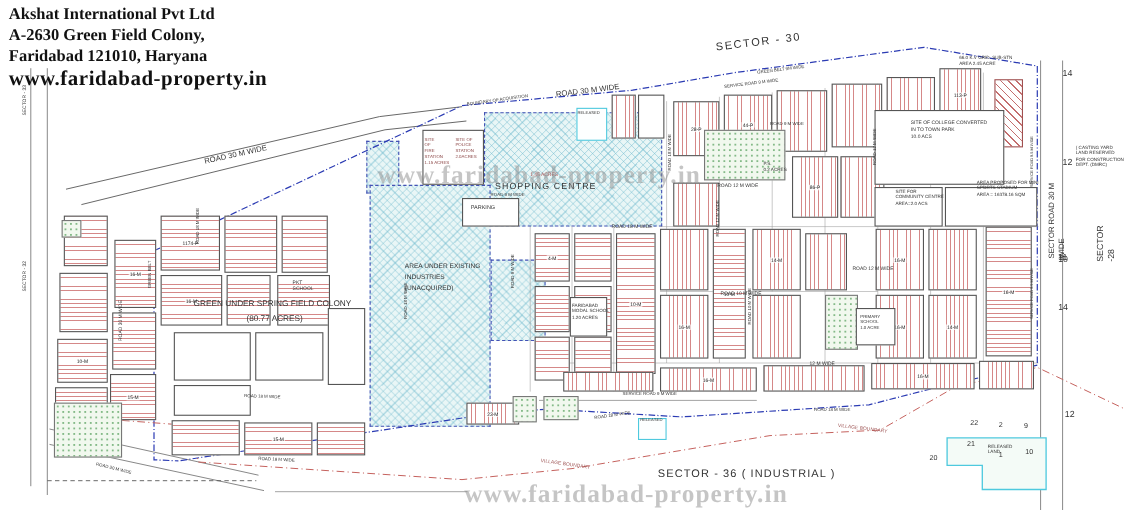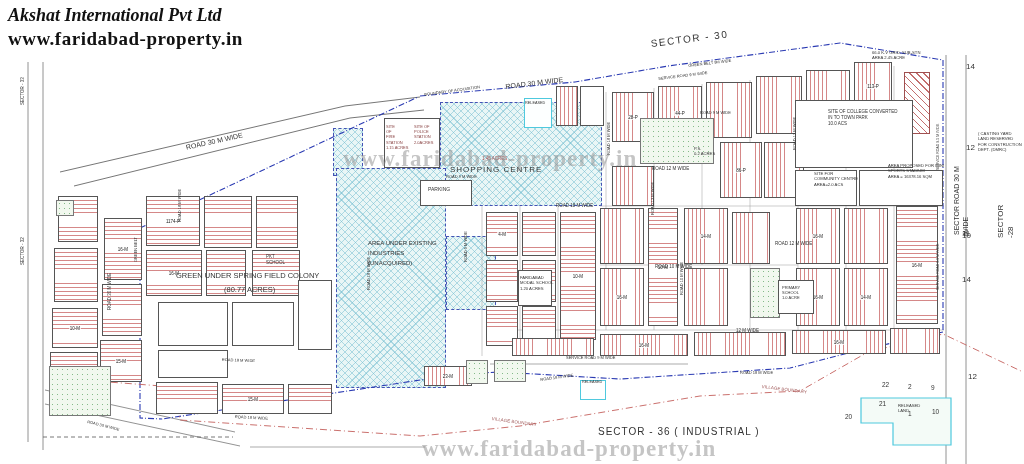--- a/index.html
+++ b/index.html
@@ -1,21 +1,21 @@
 <!DOCTYPE html>
 <html><head>
 <meta charset="utf-8">
 <style>
   html,body{margin:0;padding:0;background:#ffffff;}
   #stage{position:relative;width:1024px;height:464px;background:#fff;overflow:hidden;
          font-family:"Liberation Sans", sans-serif;}
   
   #header{position:absolute;left:8px;top:4px;width:270px;color:#111;
           font-family:"Liberation Serif", serif;font-weight:bold;line-height:1.25;}
-  #header .h-line{font-size:18px;font-style:italic;}
+  #header .h-line{font-size:15px;}
   #header .h-site{font-size:19px;letter-spacing:.5px;}
   #title{position:absolute;left:290px;top:10px;font-family:"Liberation Serif", serif;
          font-weight:bold;font-size:27px;color:#000;}
   .watermark{position:absolute;font-family:"Liberation Serif", serif;font-weight:bold;
              font-size:23px;color:rgba(140,140,140,.5);letter-spacing:1px;pointer-events:none;}
   
   #map{position:absolute;left:0;top:0;width:1024px;height:464px;}
   #mapsvg{position:absolute;left:0;top:0;}
   .hatch{position:absolute;background-color:#e9f6f6;
     background-image:
@@ -281,20 +281,22 @@
         <div class="num" style="left: 931px; top: 384px; font-size: 6.5px;">9</div>
         <div class="num" style="left: 879px; top: 400px; font-size: 6.5px;">21</div>
         <div class="num" style="left: 908px; top: 410px; font-size: 6.5px;">1</div>
         <div class="num" style="left: 932px; top: 408px; font-size: 6.5px;">10</div>
         <div class="num" style="left: 845px; top: 413px; font-size: 6.5px;">20</div>
       </div>
 </div>
 
 <div id="header">
   <div class="h-line">Akshat International Pvt Ltd</div>
+  <div class="h-line">A-2630 Green Field Colony,</div>
+  <div class="h-line">Faridabad 121010, Haryana</div>
   <div class="h-site">www.faridabad-property.in</div>
 </div>
 
 
 <div class="watermark" style="left:343px;top:146px;">www.faridabad-property.in</div>
 <div class="watermark" style="left:422px;top:436px;">www.faridabad-property.in</div>
 
 </div>
 
 </body></html>

